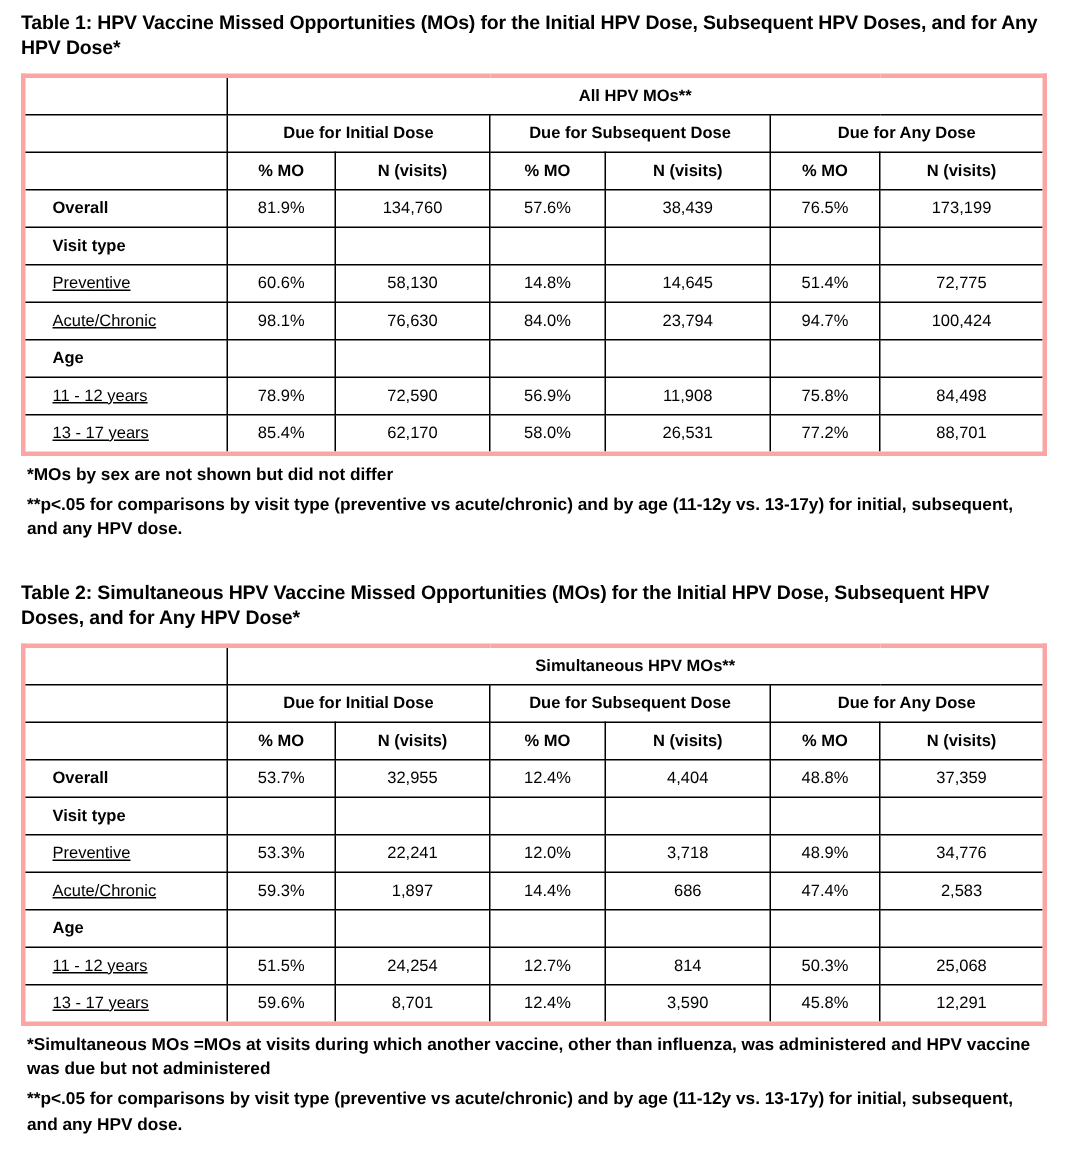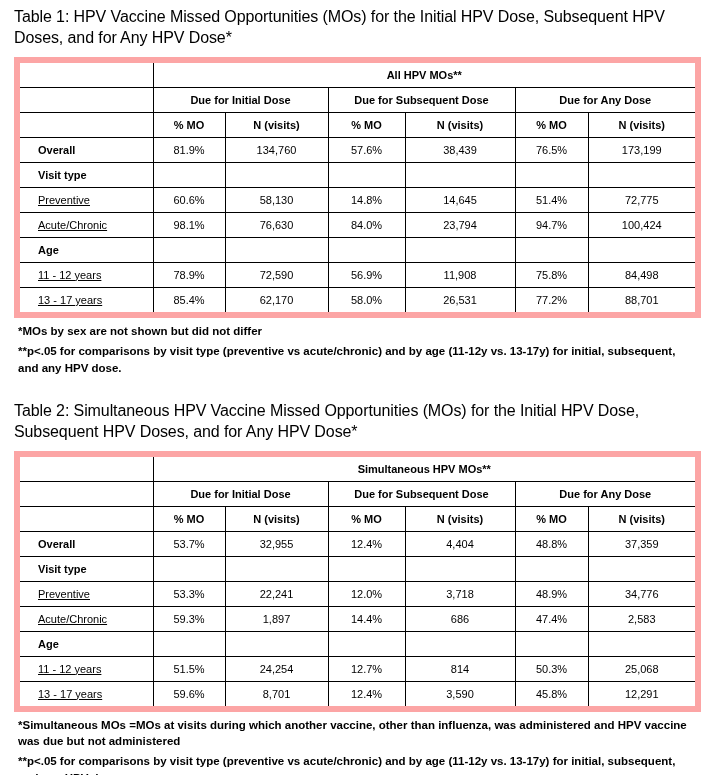--- a/index.html
+++ b/index.html
@@ -12,35 +12,35 @@
     height: 775px;
     overflow: hidden;
     font-family: "Liberation Sans", sans-serif;
     color: #000000;
   }
   .page {
     padding: 6px 14px 0 14px;
     width: 681px;
   }
   .table-title {
-    font-size: 16px;
-    font-weight: normal;
+    font-size: 13px;
+    font-weight: bold;
     line-height: 1.34;
     letter-spacing: -0.1px;
     margin: 0 0 8px 0;
     color: #000000;
   }
   .table-title.second {
     margin-top: 24px;
   }
   table.data-table {
     border-collapse: collapse;
     table-layout: fixed;
     width: 681px;
-    border: 6px solid #fca5a5;
+    border: 3px solid #fca5a5;
   }
   .data-table th, .data-table td {
     border: 1px solid #000000;
     height: 24px;
     font-size: 11px;
     vertical-align: middle;
     padding: 0 2px;
     overflow: hidden;
     white-space: nowrap;
   }

